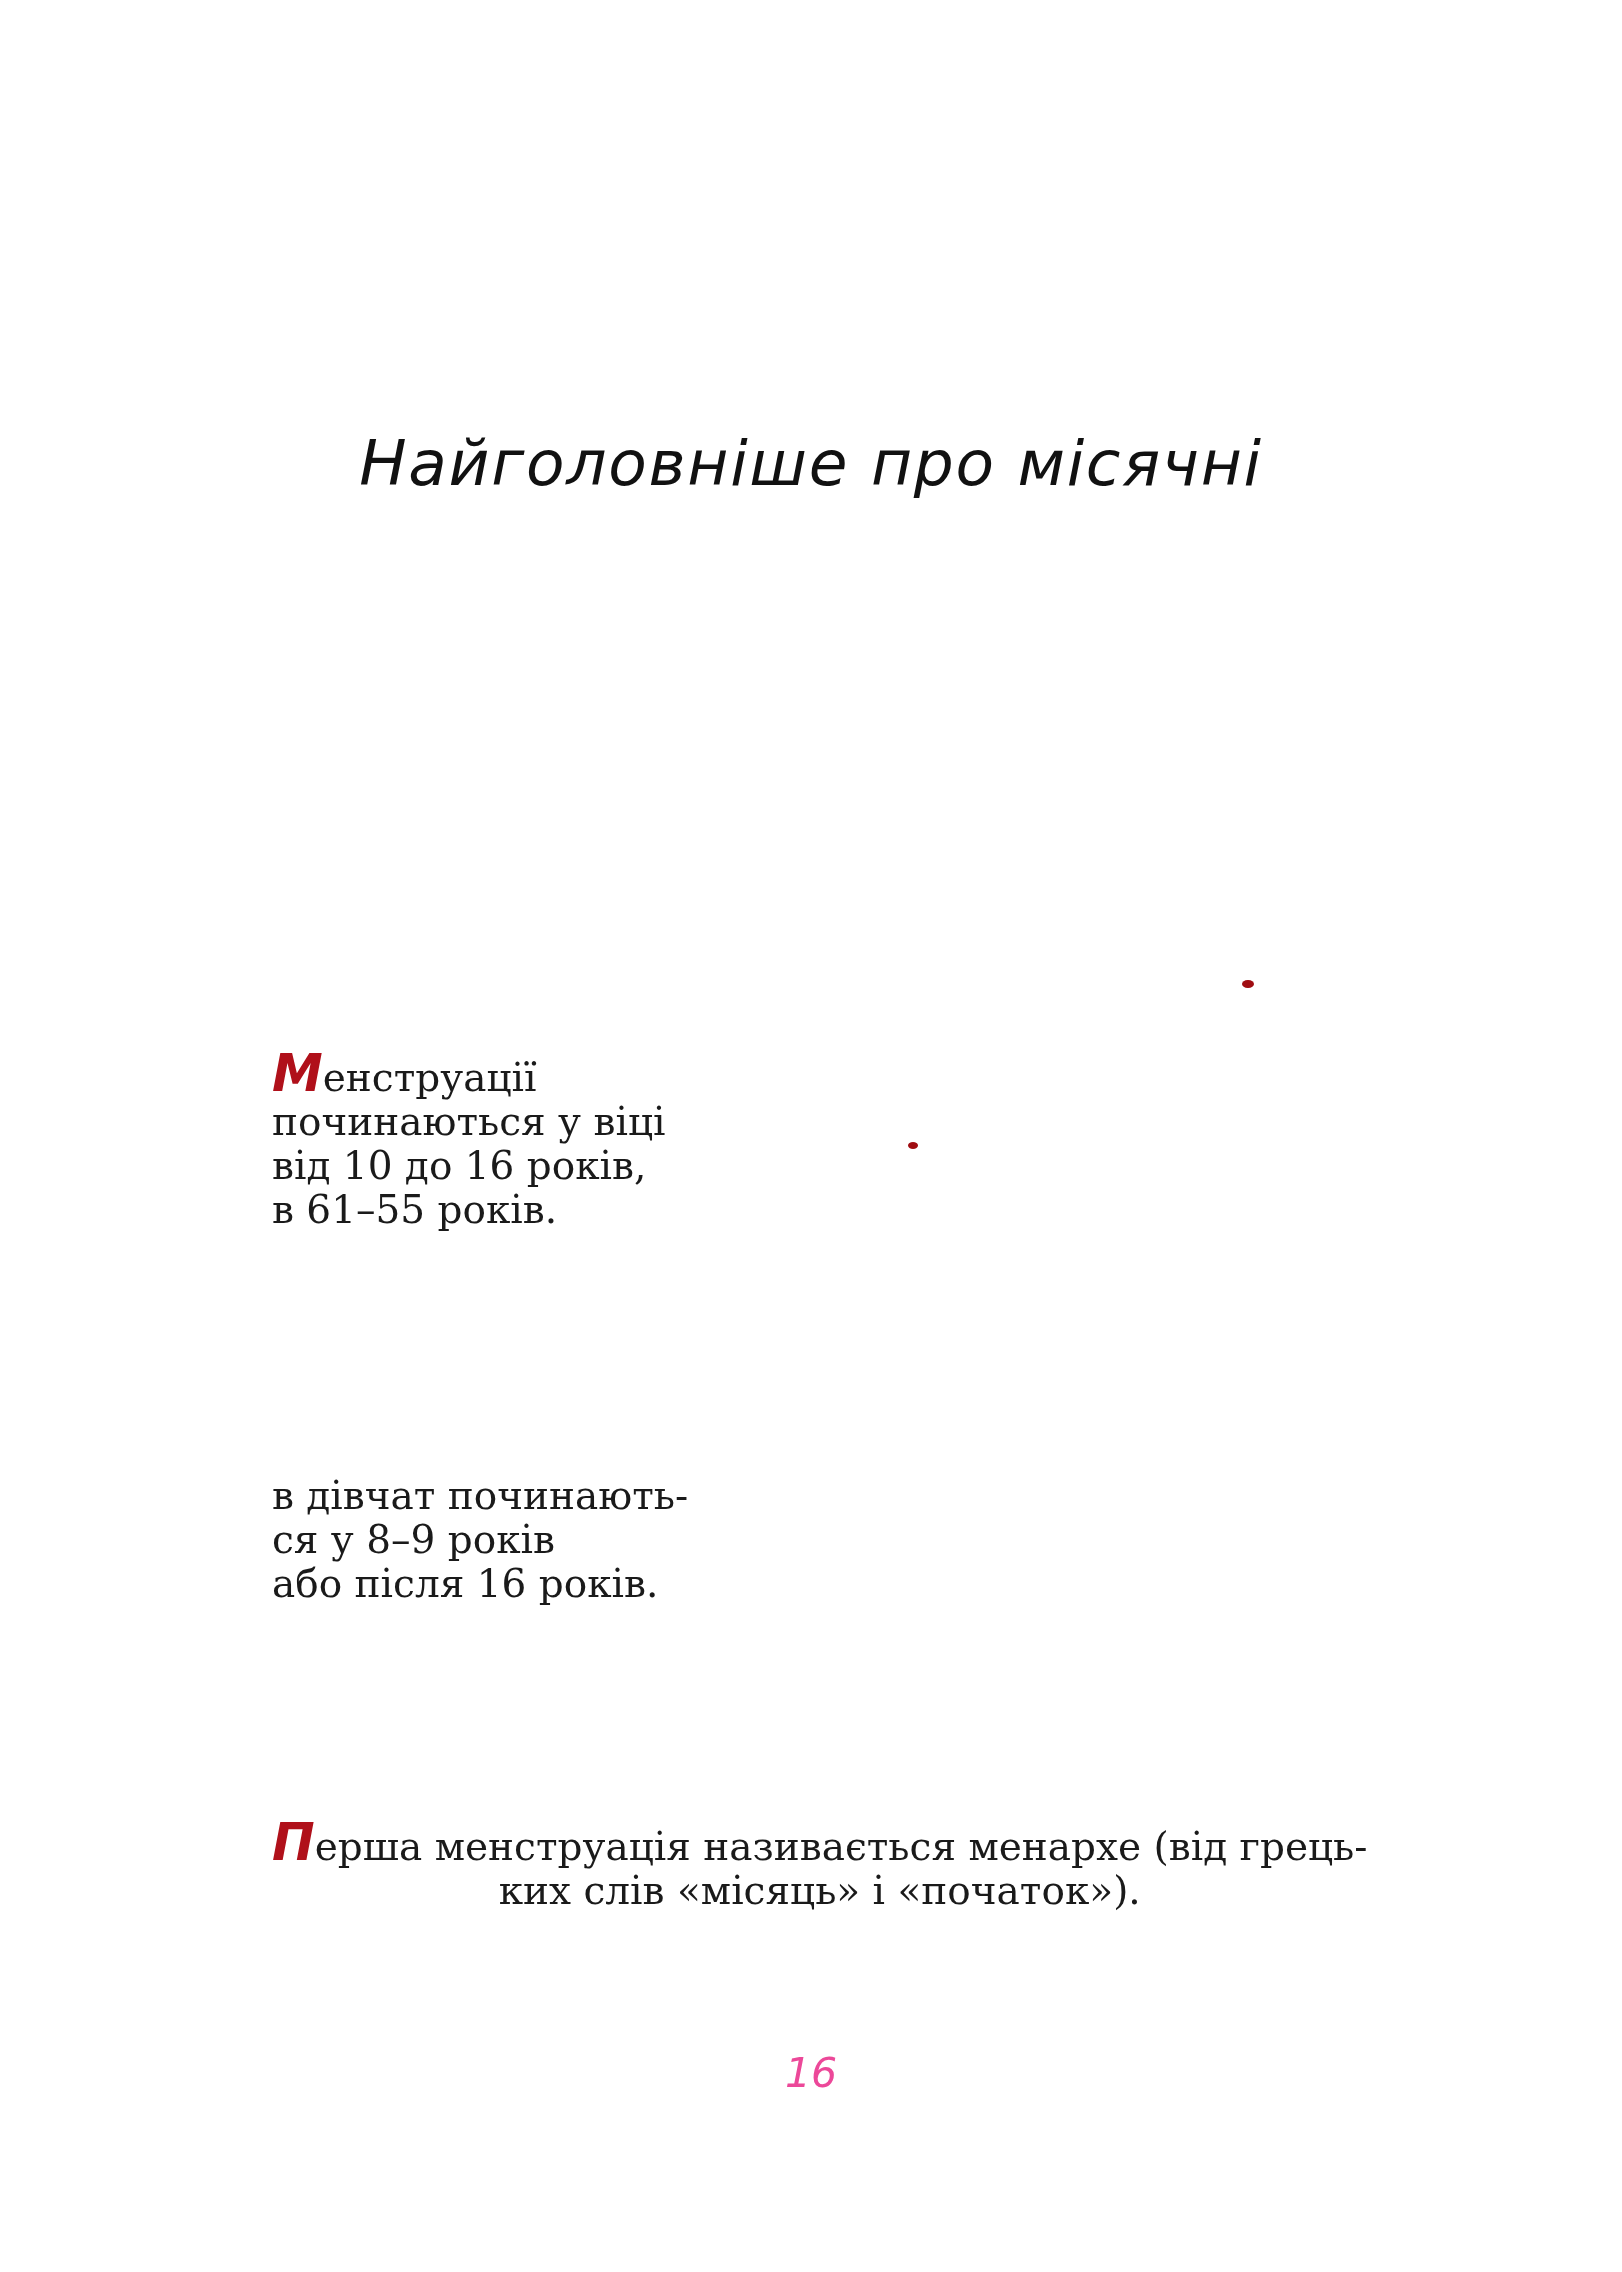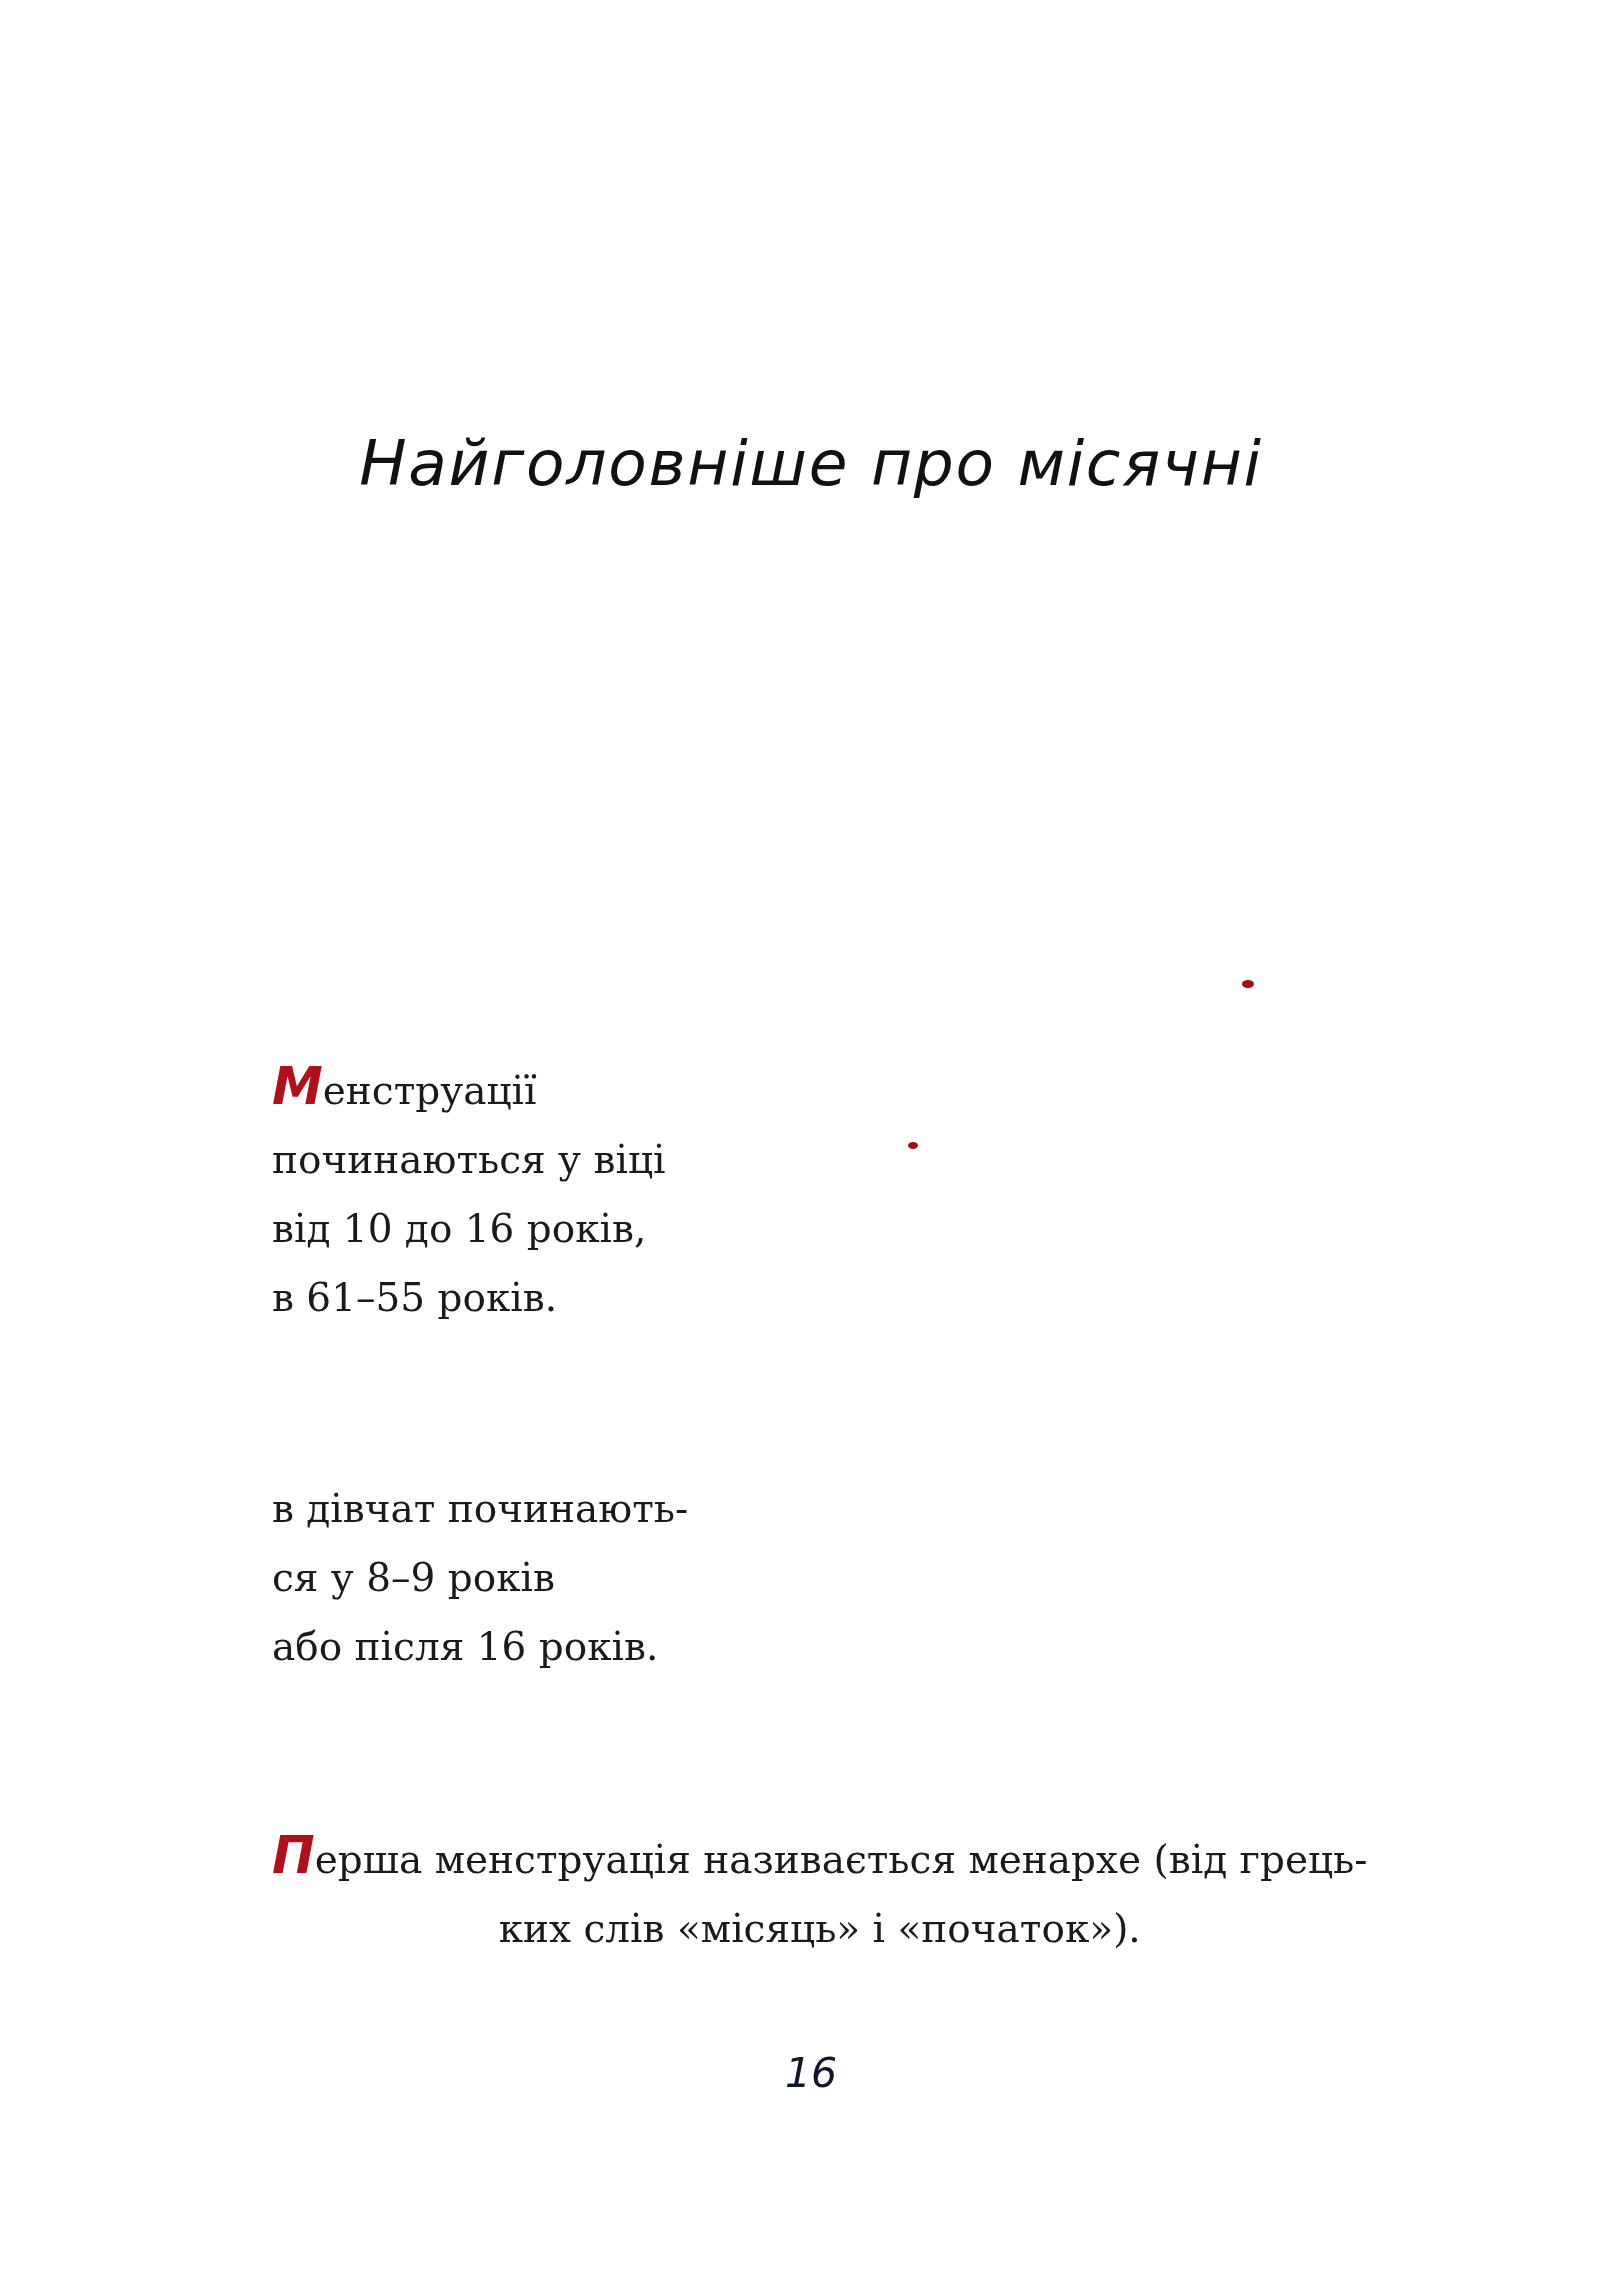--- a/index.html
+++ b/index.html
@@ -3,30 +3,30 @@
 <meta charset="utf-8">
 <style>
   html, body { margin: 0; padding: 0; background: #ffffff; }
   body { width: 1622px; height: 2273px; position: relative; overflow: hidden; }
   .page { position: absolute; left: 0; top: 0; width: 1622px; height: 1614px; background: #ffffff; }
   .title {
     position: absolute; left: 0; top: 427px; width: 1622px; text-align: center;
     font-family: "DejaVu Sans", sans-serif; font-style: oblique; font-size: 63px;
     color: #111111; letter-spacing: 1.7px;
   }
-  .block { position: absolute; left: 272px; font-family: "DejaVu Serif", serif; font-size: 39px; color: #1a1a1a; line-height: 69px; }
+  .block { position: absolute; left: 272px; font-family: "DejaVu Serif", serif; font-size: 39px; color: #1a1a1a; line-height: 44px; }
   .block .line { display: block; white-space: nowrap; }
   .drop { color: #b0101a; font-family: "DejaVu Sans", sans-serif; font-style: oblique; font-size: 51px; font-weight: bold; }
   .b1 { top: 1052px; }
   .b2 { top: 1474px; }
   .b3 { top: 1821px; text-align: center; }
   .dot { position: absolute; width: 12px; height: 8.4px; background: #a00d12; border-radius: 50%; }
   .pagenum {
     position: absolute; left: 0; width: 1622px; top: 2049px; text-align: center;
-    font-family: "DejaVu Sans", sans-serif; font-style: oblique; font-size: 41px; color: #0f172a;
+    font-family: "DejaVu Sans", sans-serif; font-style: oblique; font-size: 41px; color: #ec4899;
   }
 </style>
 </head>
 <body>
 
 <div class="page">
   <div class="title">Найголовніше про місячні</div>
 
   <div class="dot" style="left:1242px; top:980px;"></div>
   <div class="dot" style="left:908px; top:1142px; width:10px; height:6.8px;"></div>

